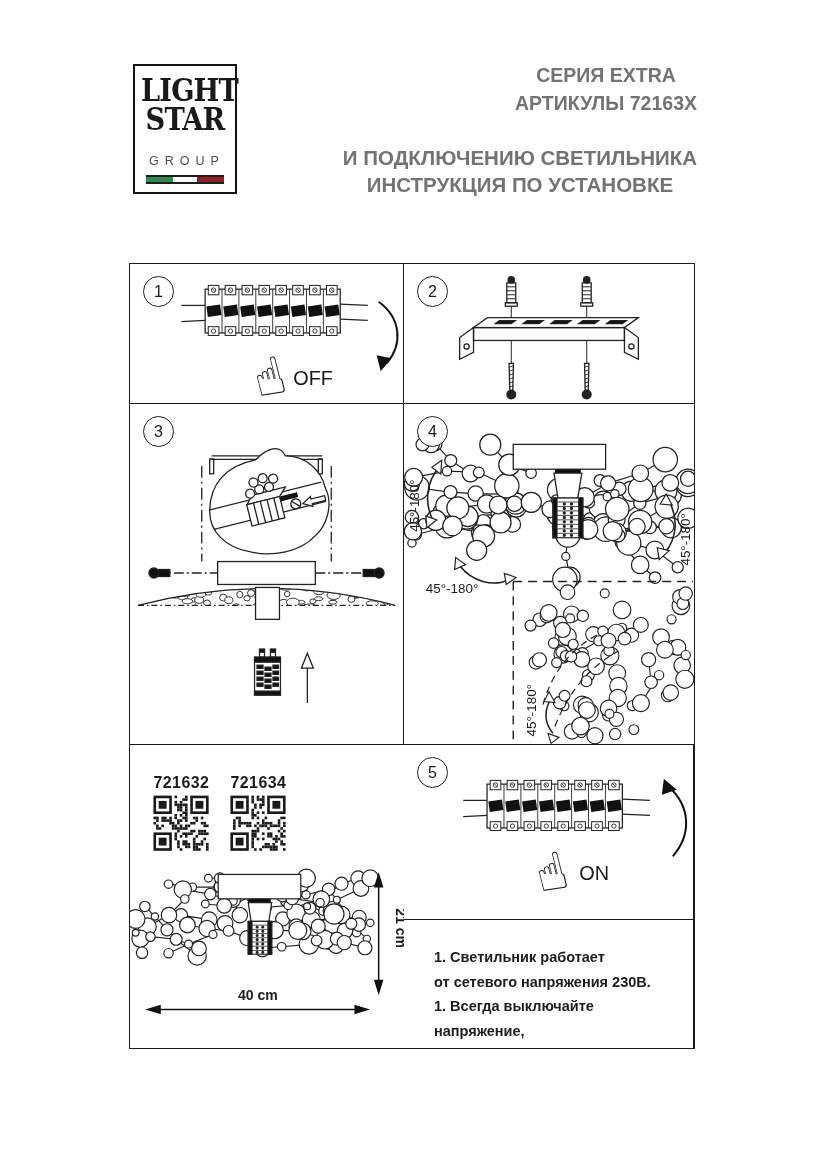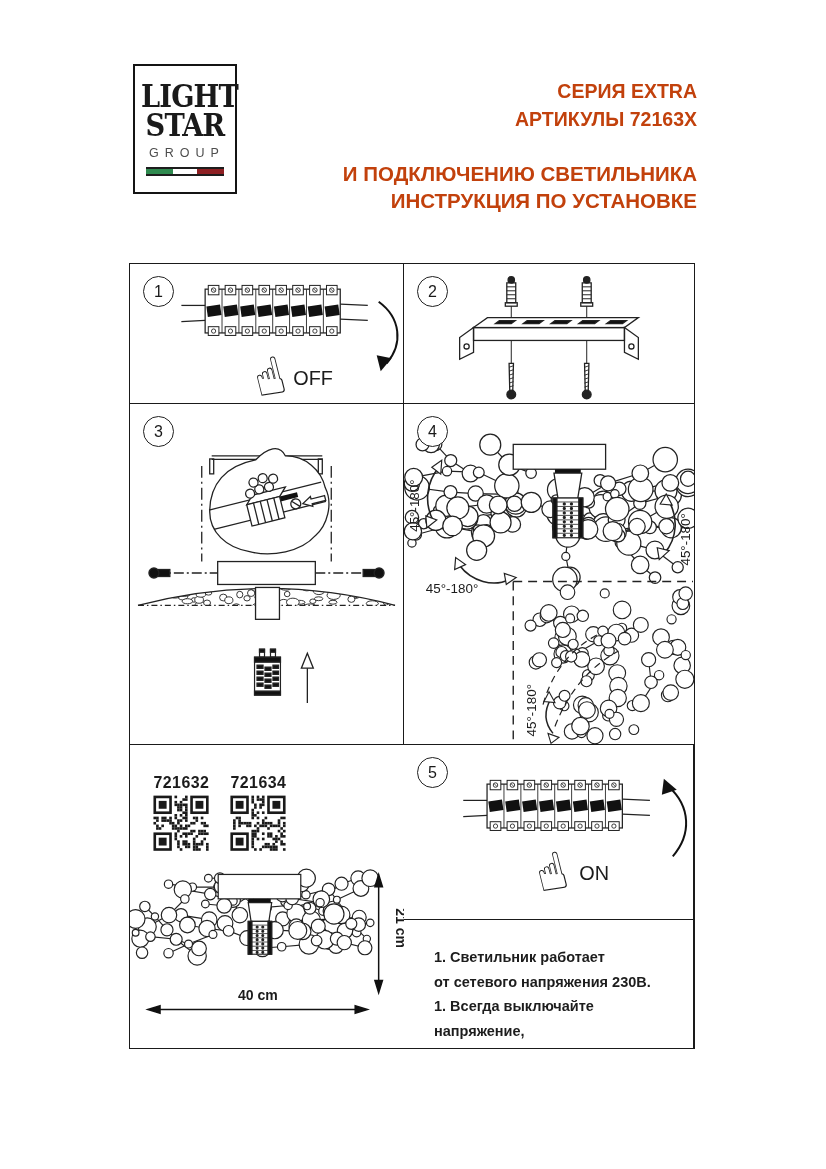--- a/index.html
+++ b/index.html
@@ -2,28 +2,28 @@
 <html><head>
 <meta charset="utf-8">
 <style>
   html,body{margin:0;padding:0;}
   body{width:826px;height:1169px;background:#fff;position:relative;
        font-family:"Liberation Sans",sans-serif;color:#161616;overflow:hidden;}
   .sheet{position:absolute;inset:0;background:#ffffff;}
 
   
   .logo-box{position:absolute;left:133px;top:64px;width:104px;height:130px;
-    border:2.5px solid #141414;box-sizing:border-box;text-align:center;padding-top:16px;background:#fff;}
+    border:2.5px solid #141414;box-sizing:border-box;text-align:center;padding-top:10px;background:#fff;}
   .logo-words{transform:scaleX(.88);transform-origin:50% 0;}
   .logo-word{font-family:"DejaVu Serif",serif;font-weight:700;font-size:31px;line-height:.94;
     letter-spacing:-1px;color:#1a1a1a;}
-  .logo-group{margin-top:6px;font-size:12.5px;letter-spacing:6px;color:#4d4d4d;margin-left:4px;}
+  .logo-group{margin-top:20px;font-size:12.5px;letter-spacing:6px;color:#4d4d4d;margin-left:4px;}
   .logo-flag{margin:7px auto 0;width:78px;height:9px;box-sizing:border-box;
     border-top:2px solid #1d1d1d;border-bottom:2px solid #1d1d1d;}
-  .hdr{position:absolute;right:129px;text-align:right;font-weight:700;color:#c2410c;margin-top:16px;}
+  .hdr{position:absolute;right:129px;text-align:center;font-weight:700;color:#737373;}
   .hdr-series{top:61px;font-size:19.5px;line-height:28px;}
   .hdr-title{top:144px;font-size:20.5px;line-height:27px;}
 
   
   .grid{position:absolute;left:129px;top:263px;width:566px;height:786px;
     border:1.6px solid #1a1a1a;box-sizing:border-box;display:grid;
     grid-template-columns:274px 1fr;grid-template-rows:140px 341px 175px 1fr;background:#fff;}
   .cell{position:relative;box-sizing:border-box;}
   .b-r{border-right:1.6px solid #1a1a1a;}
   .b-b{border-bottom:1.6px solid #1a1a1a;}

